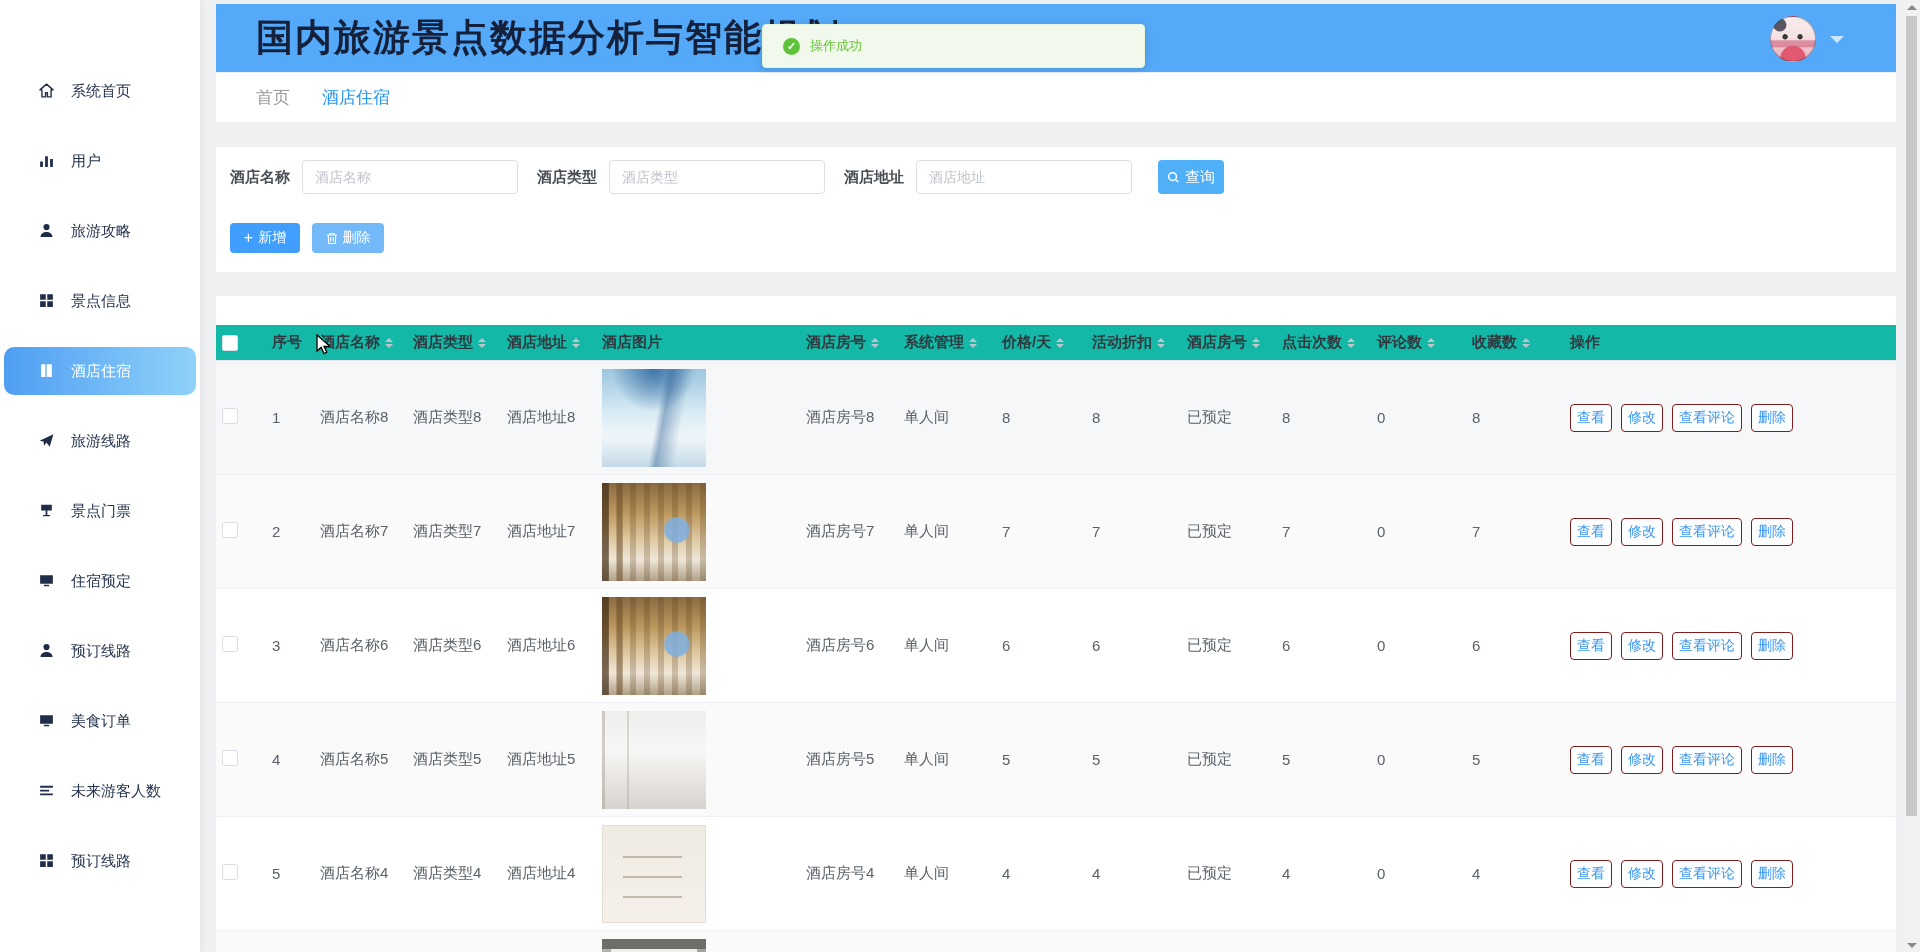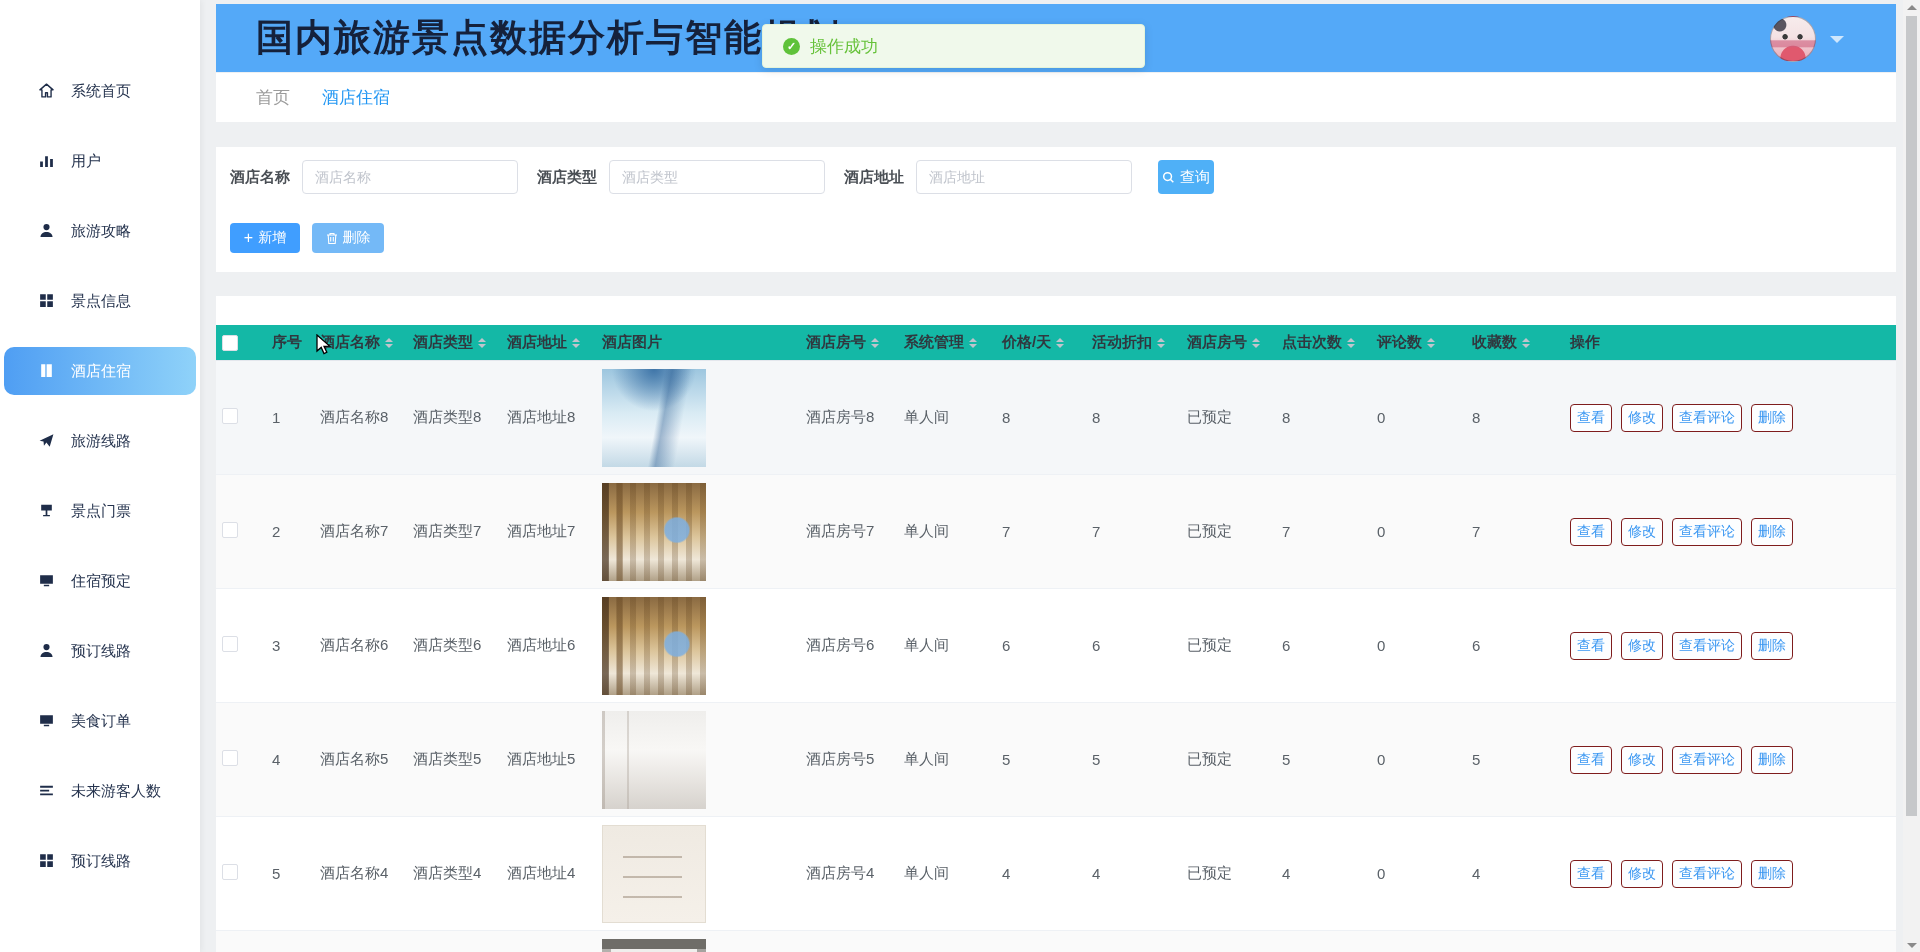--- a/index.html
+++ b/index.html
@@ -32,38 +32,38 @@
               linear-gradient(180deg,#f7ecec 0%,#f4e2e4 45%,#efc3cb 70%,#eaaab8 100%); }
   .avatar-caret { width:0; height:0; margin-left:14px; border:7px solid transparent; border-top-color:#cfe7fd;
                   border-bottom:none; }
 
   
   .toast { position:absolute; left:762px; top:24px; width:383px; height:44px; background:#f0f9eb;
            border:1px solid #e4f4d9; border-radius:4px; display:flex; align-items:center; padding-left:20px;
            box-shadow:0 2px 10px rgba(0,0,0,.12); z-index:10; }
   .toast-icon { width:17px; height:17px; border-radius:50%; background:#5fc23a; color:#fff; font-size:11px;
                 font-weight:bold; display:flex; align-items:center; justify-content:center; margin-right:10px; }
-  .toast-text { color:#67c23a; font-size:17px; }
+  .toast-text { color:#67c23a; font-size:13px; }
 
   
   .tabbar { position:absolute; left:216px; top:73px; width:1680px; height:49px; background:#fff;
             display:flex; align-items:center; padding-left:40px; }
   .tab { font-size:17px; margin-right:32px; cursor:pointer; }
   .tab.inactive { color:#9b9b9b; }
   .tab.active { color:#2196f3; }
 
   
   .filter-card { position:absolute; left:216px; top:147px; width:1680px; height:125px; background:#fff; }
   .filter-row { position:absolute; left:14px; top:13px; display:flex; align-items:center; }
   .f-label { font-size:15px; font-weight:bold; color:#4a4f55; width:60px; margin-right:12px; white-space:nowrap; }
   .f-input { width:216px; height:34px; border:1px solid #dcdfe6; border-radius:4px; background:#fff;
              font-size:14px; color:#333; padding:0 12px; outline:none; margin-right:10px;
              font-family:"Liberation Sans",sans-serif; }
   .f-input::placeholder { color:#c0c4cc; }
-  .btn-query { margin-left:16px; width:56px; height:34px; background:#4fb0f7; border:none; border-radius:4px;
+  .btn-query { margin-left:16px; width:66px; height:34px; background:#4fb0f7; border:none; border-radius:4px;
                color:#fff; font-size:15px; display:flex; align-items:center; justify-content:center; gap:5px;
                cursor:pointer; font-family:"Liberation Sans",sans-serif; }
   .toolbar-row { position:absolute; left:14px; top:76px; display:flex; }
   .btn-add { width:70px; height:30px; background:#409eff; border:none; border-radius:4px; color:#fff;
              font-size:14px; display:flex; align-items:center; justify-content:center; gap:5px; cursor:pointer;
              font-family:"Liberation Sans",sans-serif; }
   .btn-del { margin-left:12px; width:72px; height:30px; background:#74b9f7; border:none; border-radius:4px;
              color:#fff; font-size:14px; display:flex; align-items:center; justify-content:center; gap:5px;
              cursor:pointer; font-family:"Liberation Sans",sans-serif; }
   .plus-glyph { font-size:16px; line-height:1; }

